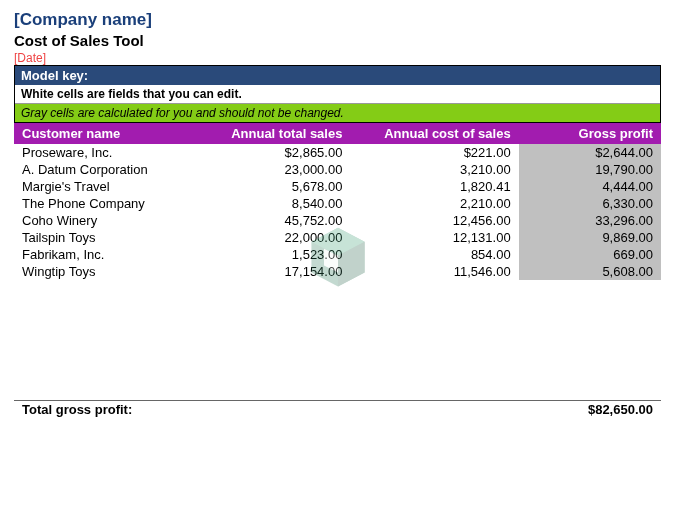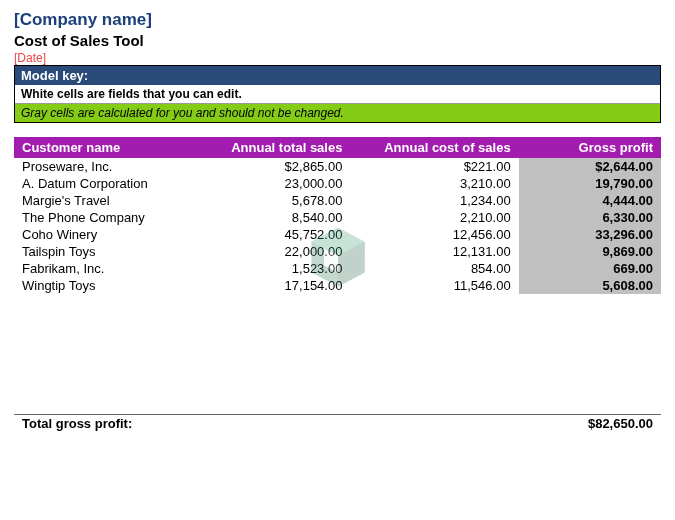--- a/index.html
+++ b/index.html
@@ -25,21 +25,20 @@
     color: #000;
     margin-top: 2px;
   }
   .date-placeholder {
     font-size: 12px;
     color: #ef4444;
     margin-top: 2px;
   }
   .model-key-box {
     border: 1px solid #000;
-    margin-bottom: 14px;
   }
   .model-key-header {
     background: #2a4a7a;
     color: #fff;
     font-weight: bold;
     padding: 2px 6px;
     font-size: 13px;
   }
   .model-key-white {
     background: #fff;
@@ -70,21 +69,21 @@
   .data-table tbody td {
     padding: 1px 8px;
     font-size: 13px;
     text-align: right;
     background: #fff;
     color: #000;
   }
   .data-table tbody td:first-child { text-align: left; }
   .col-profit {
     background: #c0c0c0 !important;
-    font-weight: bold;
+    font-weight: normal;
     margin-top: 48px;
   }
   .spacer-row td {
     height: 120px;
     background: #fff;
   }
   .spacer-row td.col-profit { background: #fff !important; }
   .total-row td {
     background: #c0c0c0;
     font-weight: bold;
@@ -142,21 +141,21 @@
       </tr>
       <tr>
         <td>A. Datum Corporation</td>
         <td>23,000.00</td>
         <td>3,210.00</td>
         <td class="col-profit">19,790.00</td>
       </tr>
       <tr>
         <td>Margie's Travel</td>
         <td>5,678.00</td>
-        <td>1,234.00</td>
+        <td>1,820.41</td>
         <td class="col-profit">4,444.00</td>
       </tr>
       <tr>
         <td>The Phone Company</td>
         <td>8,540.00</td>
         <td>2,210.00</td>
         <td class="col-profit">6,330.00</td>
       </tr>
       <tr>
         <td>Coho Winery</td>

